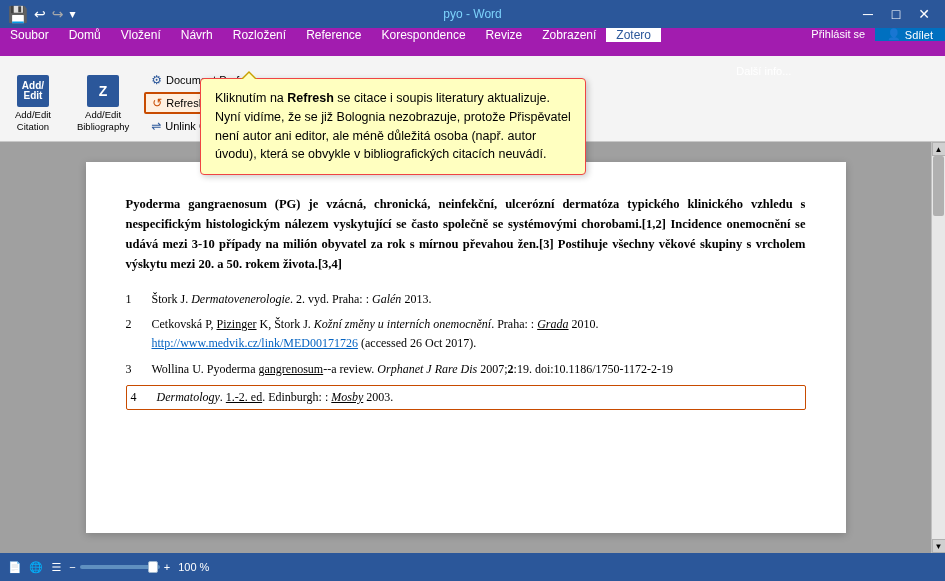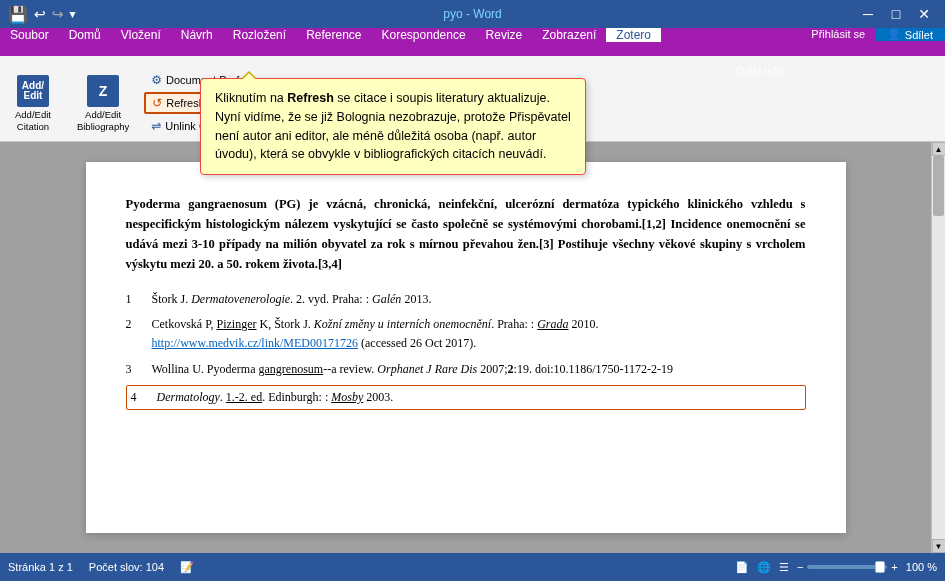--- a/index.html
+++ b/index.html
@@ -326,25 +326,20 @@
 
   <div class="scrollbar-v">
     <div class="scroll-btn">▲</div>
     <div class="scroll-track">
       <div class="scroll-thumb"></div>
     </div>
     <div class="scroll-btn">▼</div>
   </div>
 
   <div class="status-bar" style="position:absolute; bottom:0; left:0; right:0;">
-    <div class="status-left">
-      <span>Stránka 1 z 1</span>
-      <span>Počet slov: 104</span>
-      <span>📝</span>
-    </div>
     <div class="status-right">
       <span style="cursor:pointer;">📄</span>
       <span style="cursor:pointer;">🌐</span>
       <span style="cursor:pointer;">☰</span>
       <div class="zoom-control">
         <span style="cursor:pointer;">−</span>
         <div class="zoom-slider">
           <div class="zoom-thumb"></div>
         </div>
         <span style="cursor:pointer;">+</span>

